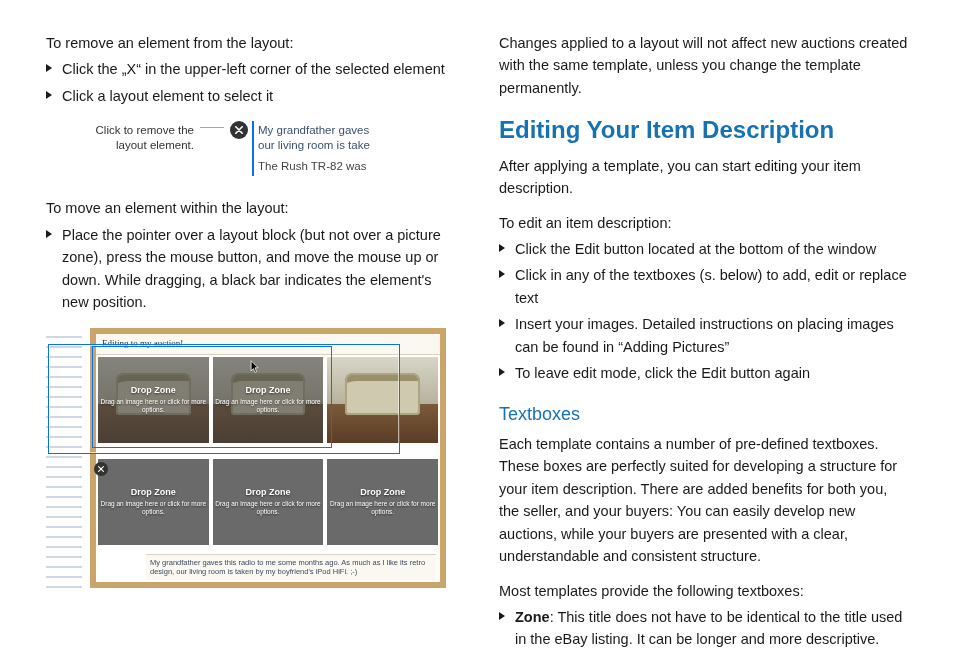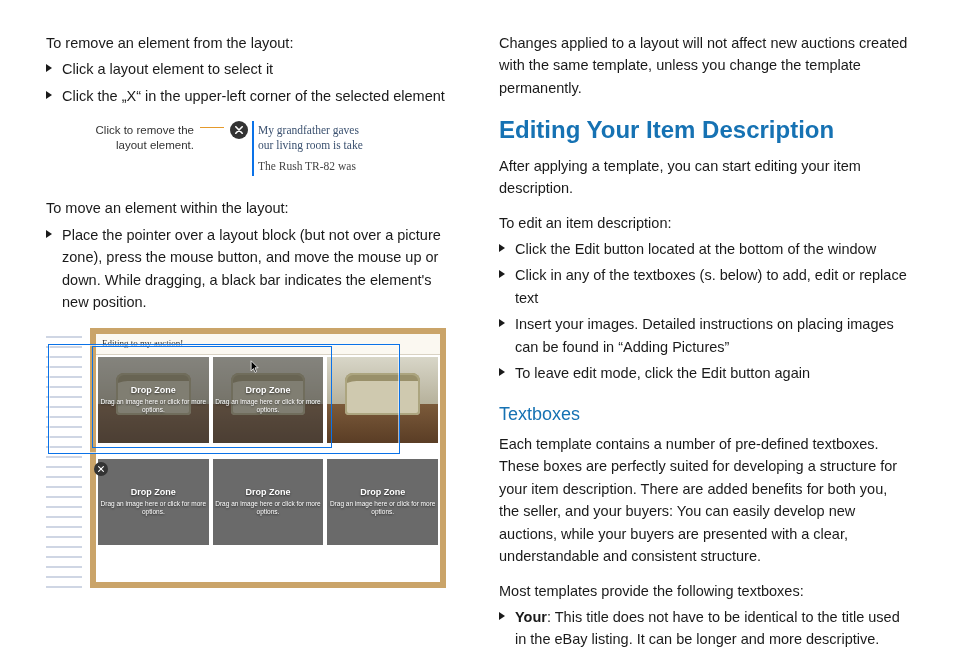--- a/index.html
+++ b/index.html
@@ -86,21 +86,21 @@
   .fig1-closebtn {
     width: 18px; height: 18px;
     border-radius: 50%;
     background: #333;
     display: flex; align-items: center; justify-content: center;
   }
   .fig1-closebtn svg { width: 8px; height: 8px; display:block; }
   .fig1-preview {
     margin-left: -2px;
     width: 150px;
-    font-family: Liberation Serif, serif;
+    font-family: Liberation Sans, sans-serif;
     font-size: 11.5px;
     color: #3a506f;
     line-height: 1.3;
     border-left: 2px solid #0a72e8;
     padding: 2px 0 2px 4px;
     overflow: hidden;
     white-space: nowrap;
   }
   .fig1-preview .row2 {
     margin-top: 6px;
@@ -232,22 +232,22 @@
   }
 </style>
 </head>
 <body>
 
 <div class="page">
 
   <div class="col">
     <p class="bold-lead">To remove an element from the layout:</p>
     <ul class="bullets">
+      <li><span>Click the „X“ in the upper-left corner of the selected element</span></li>
       <li><span>Click a layout element to select it</span></li>
-      <li><span>Click the „X“ in the upper-left corner of the selected element</span></li>
     </ul>
 
     <div class="fig1">
       <div class="fig1-caption">Click to remove the layout element.</div>
       <div class="fig1-line"></div>
       <div class="fig1-closebtn">
         <svg viewBox="0 0 10 10">
             <path d="M1 1 L9 9 M9 1 L1 9" stroke="#fff" stroke-width="2" stroke-linecap="round"></path>
           </svg>
       </div>
@@ -284,20 +284,21 @@
           <div class="fig2-drop">
             <div class="dz-label"><span>Drop Zone</span><span class="dz-sub">Drag an image here or click for more options.</span></div>
           </div>
           <div class="fig2-drop">
             <div class="dz-label"><span>Drop Zone</span><span class="dz-sub">Drag an image here or click for more options.</span></div>
           </div>
           <div class="fig2-drop">
             <div class="dz-label"><span>Drop Zone</span><span class="dz-sub">Drag an image here or click for more options.</span></div>
           </div>
         </div>
+        <div class="fig2-caption">My grandfather gaves this radio to me some months ago. As much as I like its retro design, our living room is taken by my boyfriend's iPod HiFi. ;-)</div>
       </div>
       <div class="fig2-selection fig2-sel-outer"></div>
       <div class="fig2-selection fig2-sel-inner"></div>
       <div class="fig2-closedot">
         <svg viewBox="0 0 10 10">
             <path d="M1 1 L9 9 M9 1 L1 9" stroke="#fff" stroke-width="1.8" stroke-linecap="round"></path>
           </svg>
       </div>
       <svg class="fig2-cursor" viewBox="0 0 12 18">
         <path d="M1 1 L1 14 L4 11 L6 16 L8 15 L6 10 L10 10 Z" fill="#000" stroke="#fff" stroke-width="1"></path>
@@ -317,16 +318,16 @@
       <li><span>Click in any of the textboxes (s. below) to add, edit or replace text</span></li>
       <li><span>Insert your images. Detailed instructions on placing images can be found in “Adding Pictures”</span></li>
       <li><span>To leave edit mode, click the Edit button again</span></li>
     </ul>
 
     <h2 class="sub">Textboxes</h2>
     <p>Each template contains a number of pre-defined textboxes. These boxes are perfectly suited for developing a structure for your item description. There are added benefits for both you, the seller, and your buyers: You can easily develop new auctions, while your buy­ers are presented with a clear, understandable and consistent structure.</p>
 
     <p class="bold-lead">Most templates provide the following textboxes:</p>
     <ul class="bullets">
-      <li><span><b>Your</b>: This title does not have to be identical to the title used in the eBay listing. It can be longer and more descriptive.</span></li>
+      <li><span><b>Zone</b>: This title does not have to be identical to the title used in the eBay listing. It can be longer and more descriptive.</span></li>
     </ul>
   </div>
 </div>
 
 </body></html>

